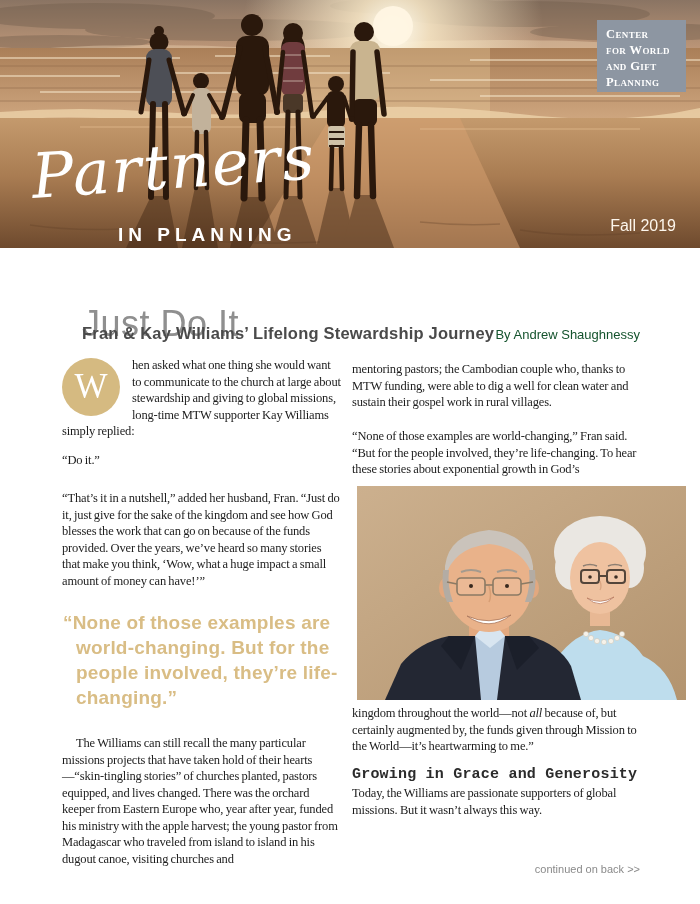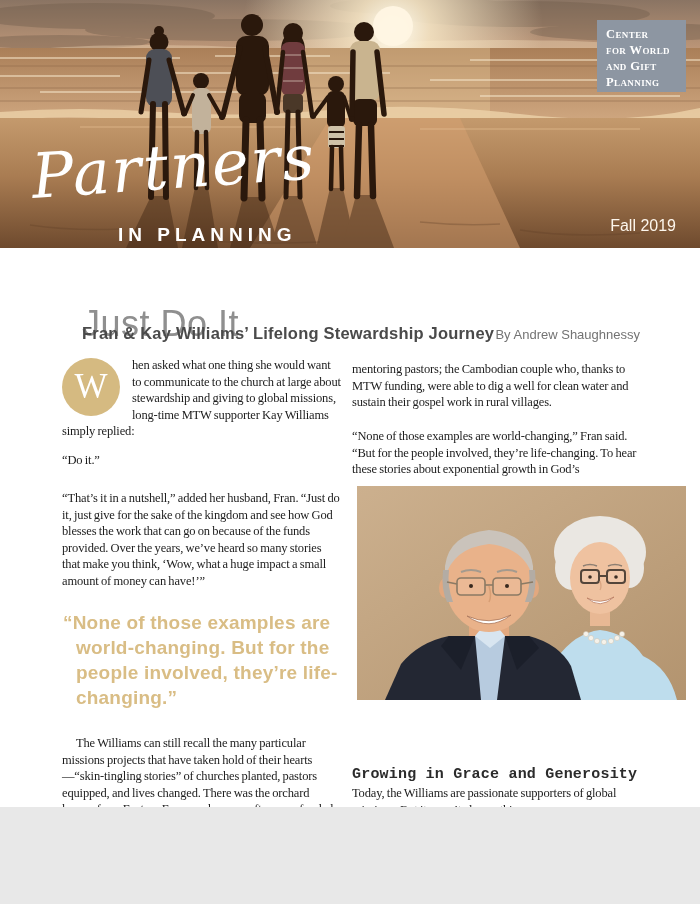--- a/index.html
+++ b/index.html
@@ -1,16 +1,16 @@
 <!DOCTYPE html>
 <html><head>
 <meta charset="utf-8">
 <style>
   html,body{margin:0;padding:0;background:#e8e8e8;}
-  .page{position:relative;width:700px;height:807px;background:#ffffff;overflow:hidden;
+  .page{position:relative;width:700px;height:904px;background:#ffffff;overflow:hidden;
         font-family:"Liberation Serif",serif;margin:0 auto;}
 
   
   .hero{position:absolute;left:0;top:0;width:700px;height:248px;}
   .hero svg{display:block;}
   .badge{position:absolute;left:597px;top:20px;width:89px;height:72px;background:#8d96a2;
          color:#ffffff;font-family:"Liberation Serif",serif;font-variant:small-caps;
          font-weight:600;font-size:12.5px;line-height:16px;letter-spacing:.4px;
          padding:6px 4px 0 9px;box-sizing:border-box;}
   .script-title{position:absolute;left:34px;top:146px;color:#ffffff;
@@ -22,21 +22,21 @@
   .issue{position:absolute;right:24px;top:217px;color:#fdf6ec;
          font-family:"Liberation Sans",sans-serif;font-size:16px;text-align:center;}
 
   
   .title{position:absolute;left:82px;top:282px;font-family:"Liberation Sans",sans-serif;
          font-weight:300;font-size:36px;line-height:1;color:#8f8f8f;letter-spacing:.5px;}
   .subrow{position:absolute;left:82px;top:324px;width:558px;display:flex;
          align-items:baseline;justify-content:space-between;}
   .subtitle{font-family:"Liberation Sans",sans-serif;font-weight:bold;font-size:16.5px;
          color:#4a4a4a;letter-spacing:.2px;}
-  .byline{font-family:"Liberation Sans",sans-serif;font-size:13px;color:#737373;}
+  .byline{font-family:"Liberation Sans",sans-serif;font-size:13px;color:#14532d;}
 
   
   .bp{position:absolute;font-size:12.5px;line-height:16.5px;color:#1c1c1c;
       letter-spacing:-0.15px;word-spacing:-0.6px;margin:0;}
   .colL{left:62px;width:279px;}
   .colR{left:352px;width:288px;}
   .dropcap{float:left;width:58px;height:58px;border-radius:50%;background:#d5ba81;
       color:#ffffff;font-family:"Liberation Serif",serif;font-size:35px;
       display:flex;align-items:center;justify-content:center;margin:1px 12px 4px 0;}
   .indent{text-indent:14px;}
@@ -275,18 +275,19 @@
         </g>
         <circle cx="114" cy="100" r="2" fill="#38291e"></circle>
           <circle cx="150" cy="100" r="2" fill="#38291e"></circle>
         <path d="M104,86 Q114,82 124,86 M140,86 Q150,82 160,86" stroke="#a49a8e" stroke-width="2" fill="none"></path>
         <path d="M132,100 q3,10 0,16" stroke="#d69e74" stroke-width="1.5" fill="none"></path>
         <path d="M110,130 Q132,146 154,129 Q132,140 110,130 Z" fill="#ffffff" stroke="#a9765a" stroke-width="0.8"></path>
       </g>
     </svg>
   </div>
 
+  <p class="bp colR" style="top:705px;"><span>kingdom throughout the world—not </span><span class="ital">all</span><span> because of, but certainly augmented by, the funds given through Mission to the World—it’s heartwarming to me.”</span></p>
 
   <h3 class="h3">Growing in Grace and Generosity</h3>
   <p class="bp colR" style="top:785px;">Today, the Williams are passionate supporters of global missions. But it wasn’t always this way.</p>
   <div class="continued">continued on back &gt;&gt;</div>
 
 </div>
 
 </body></html>

